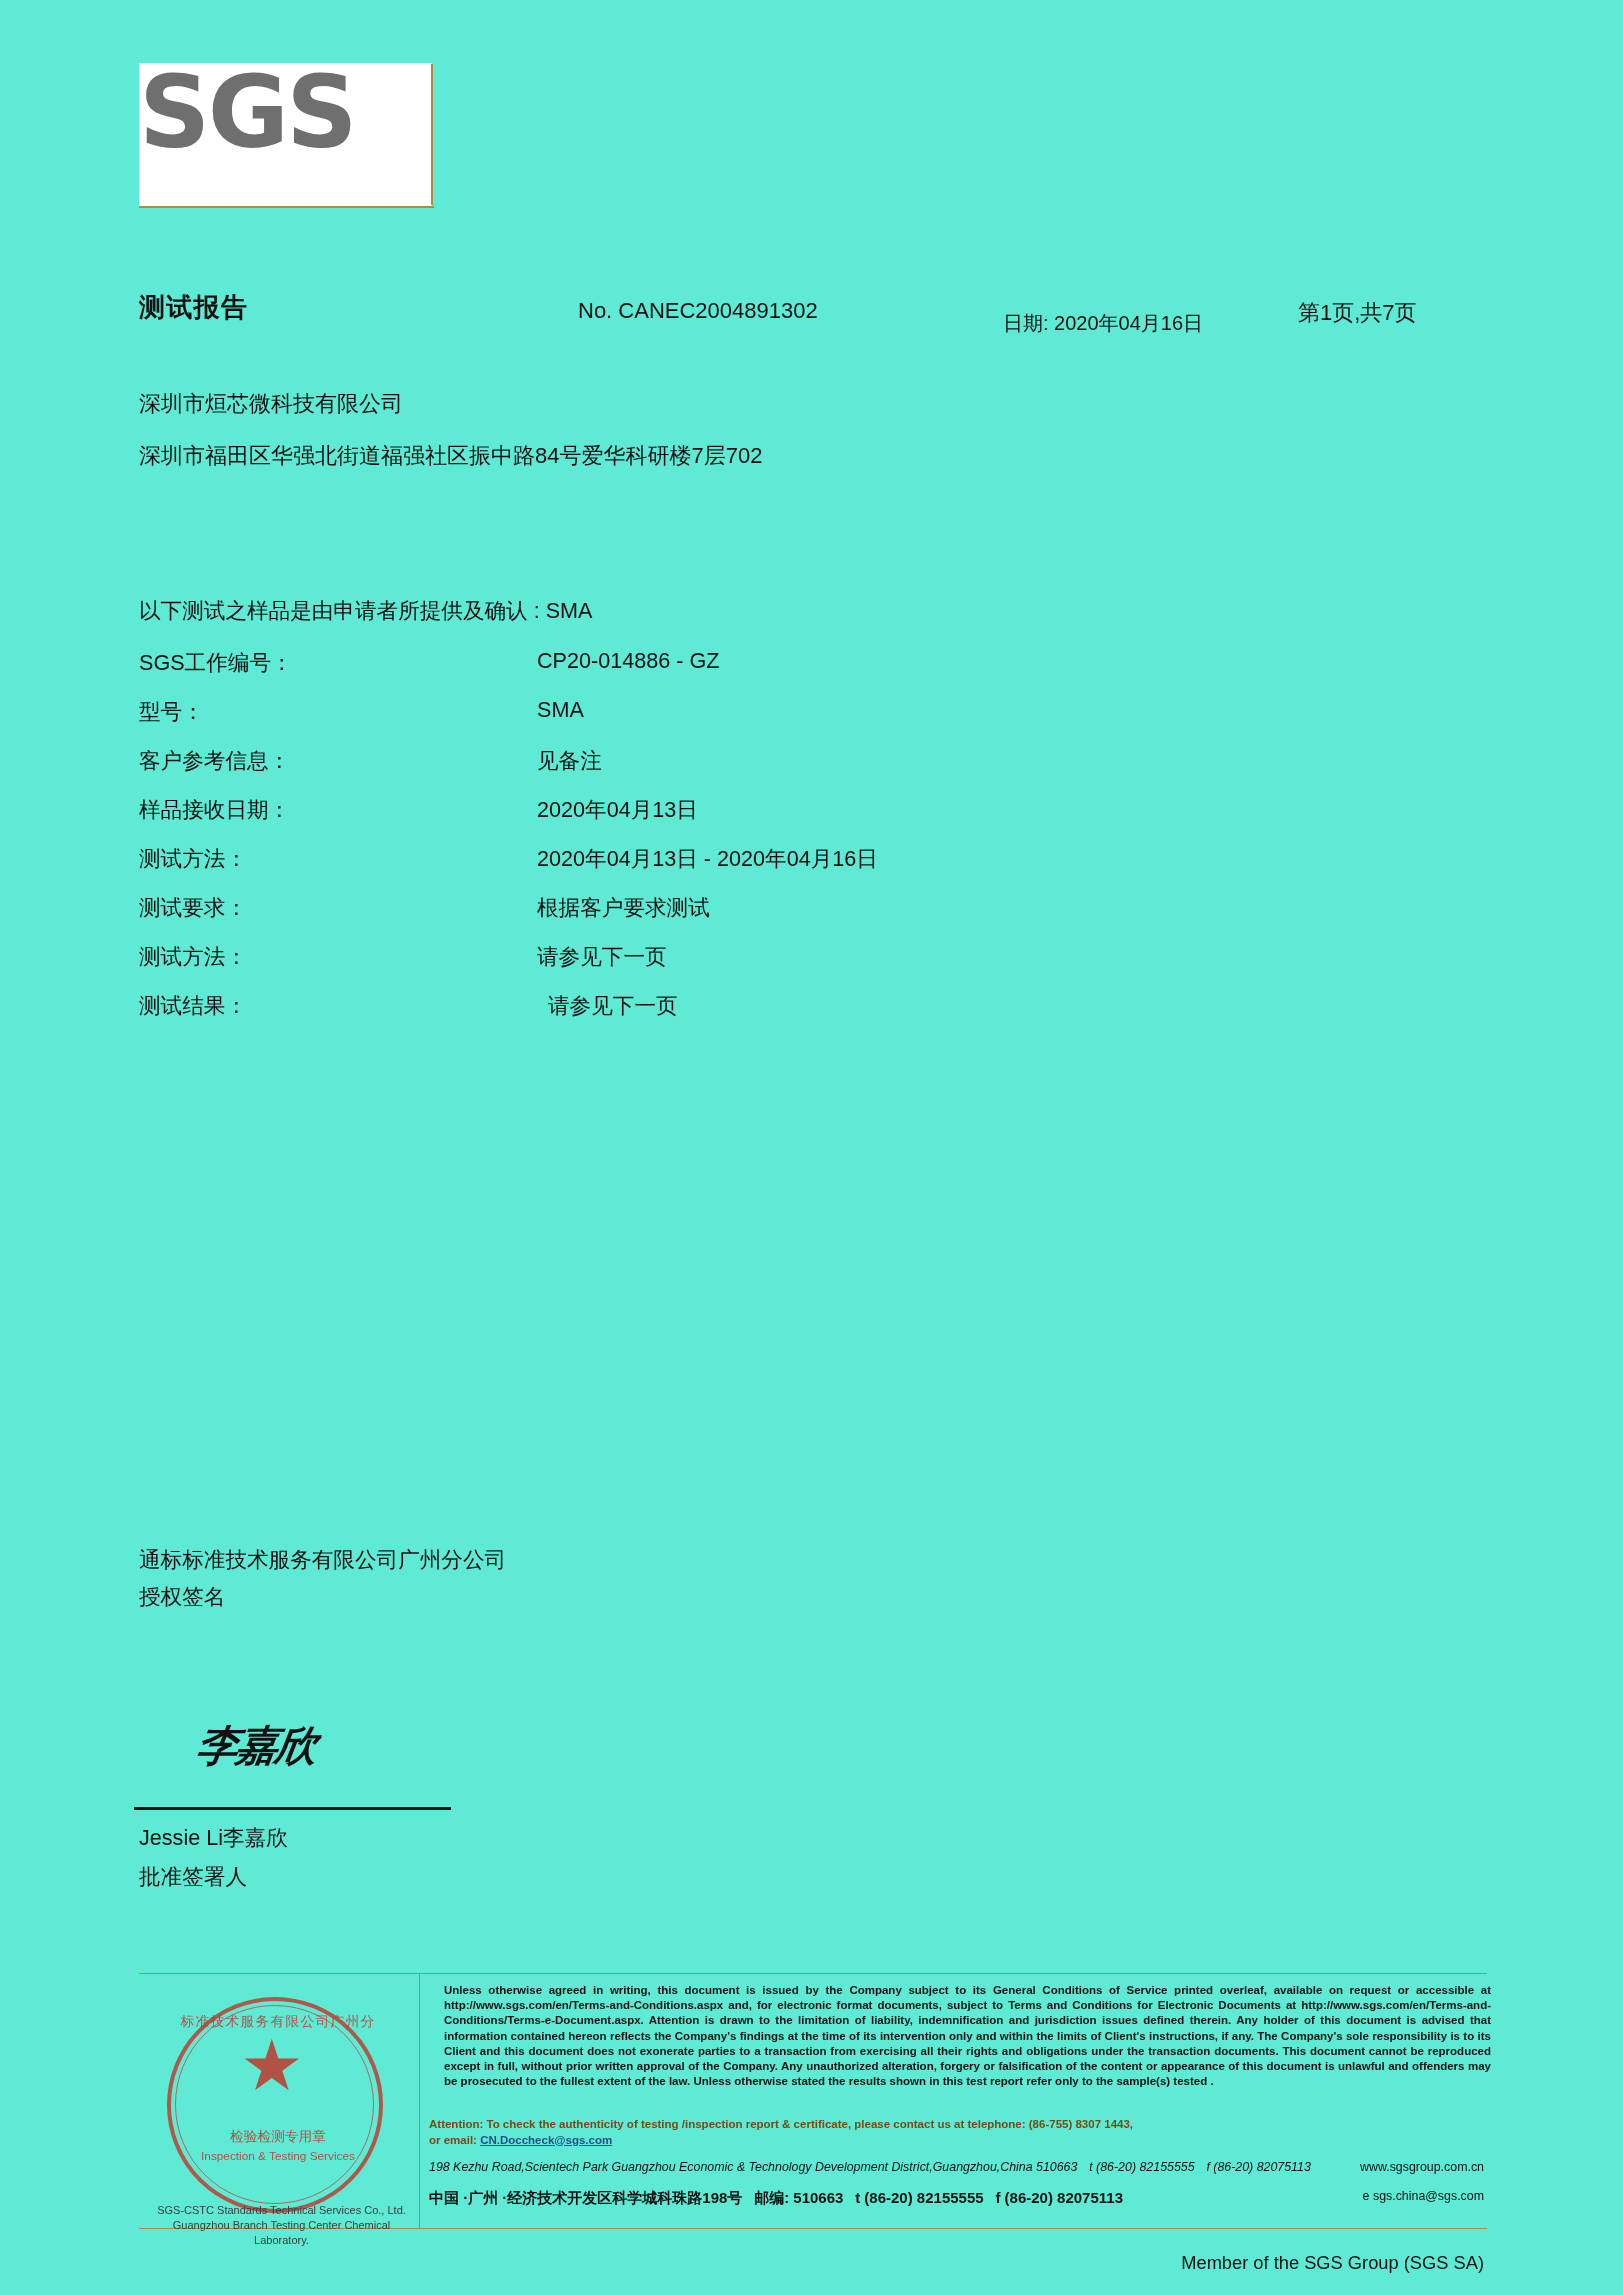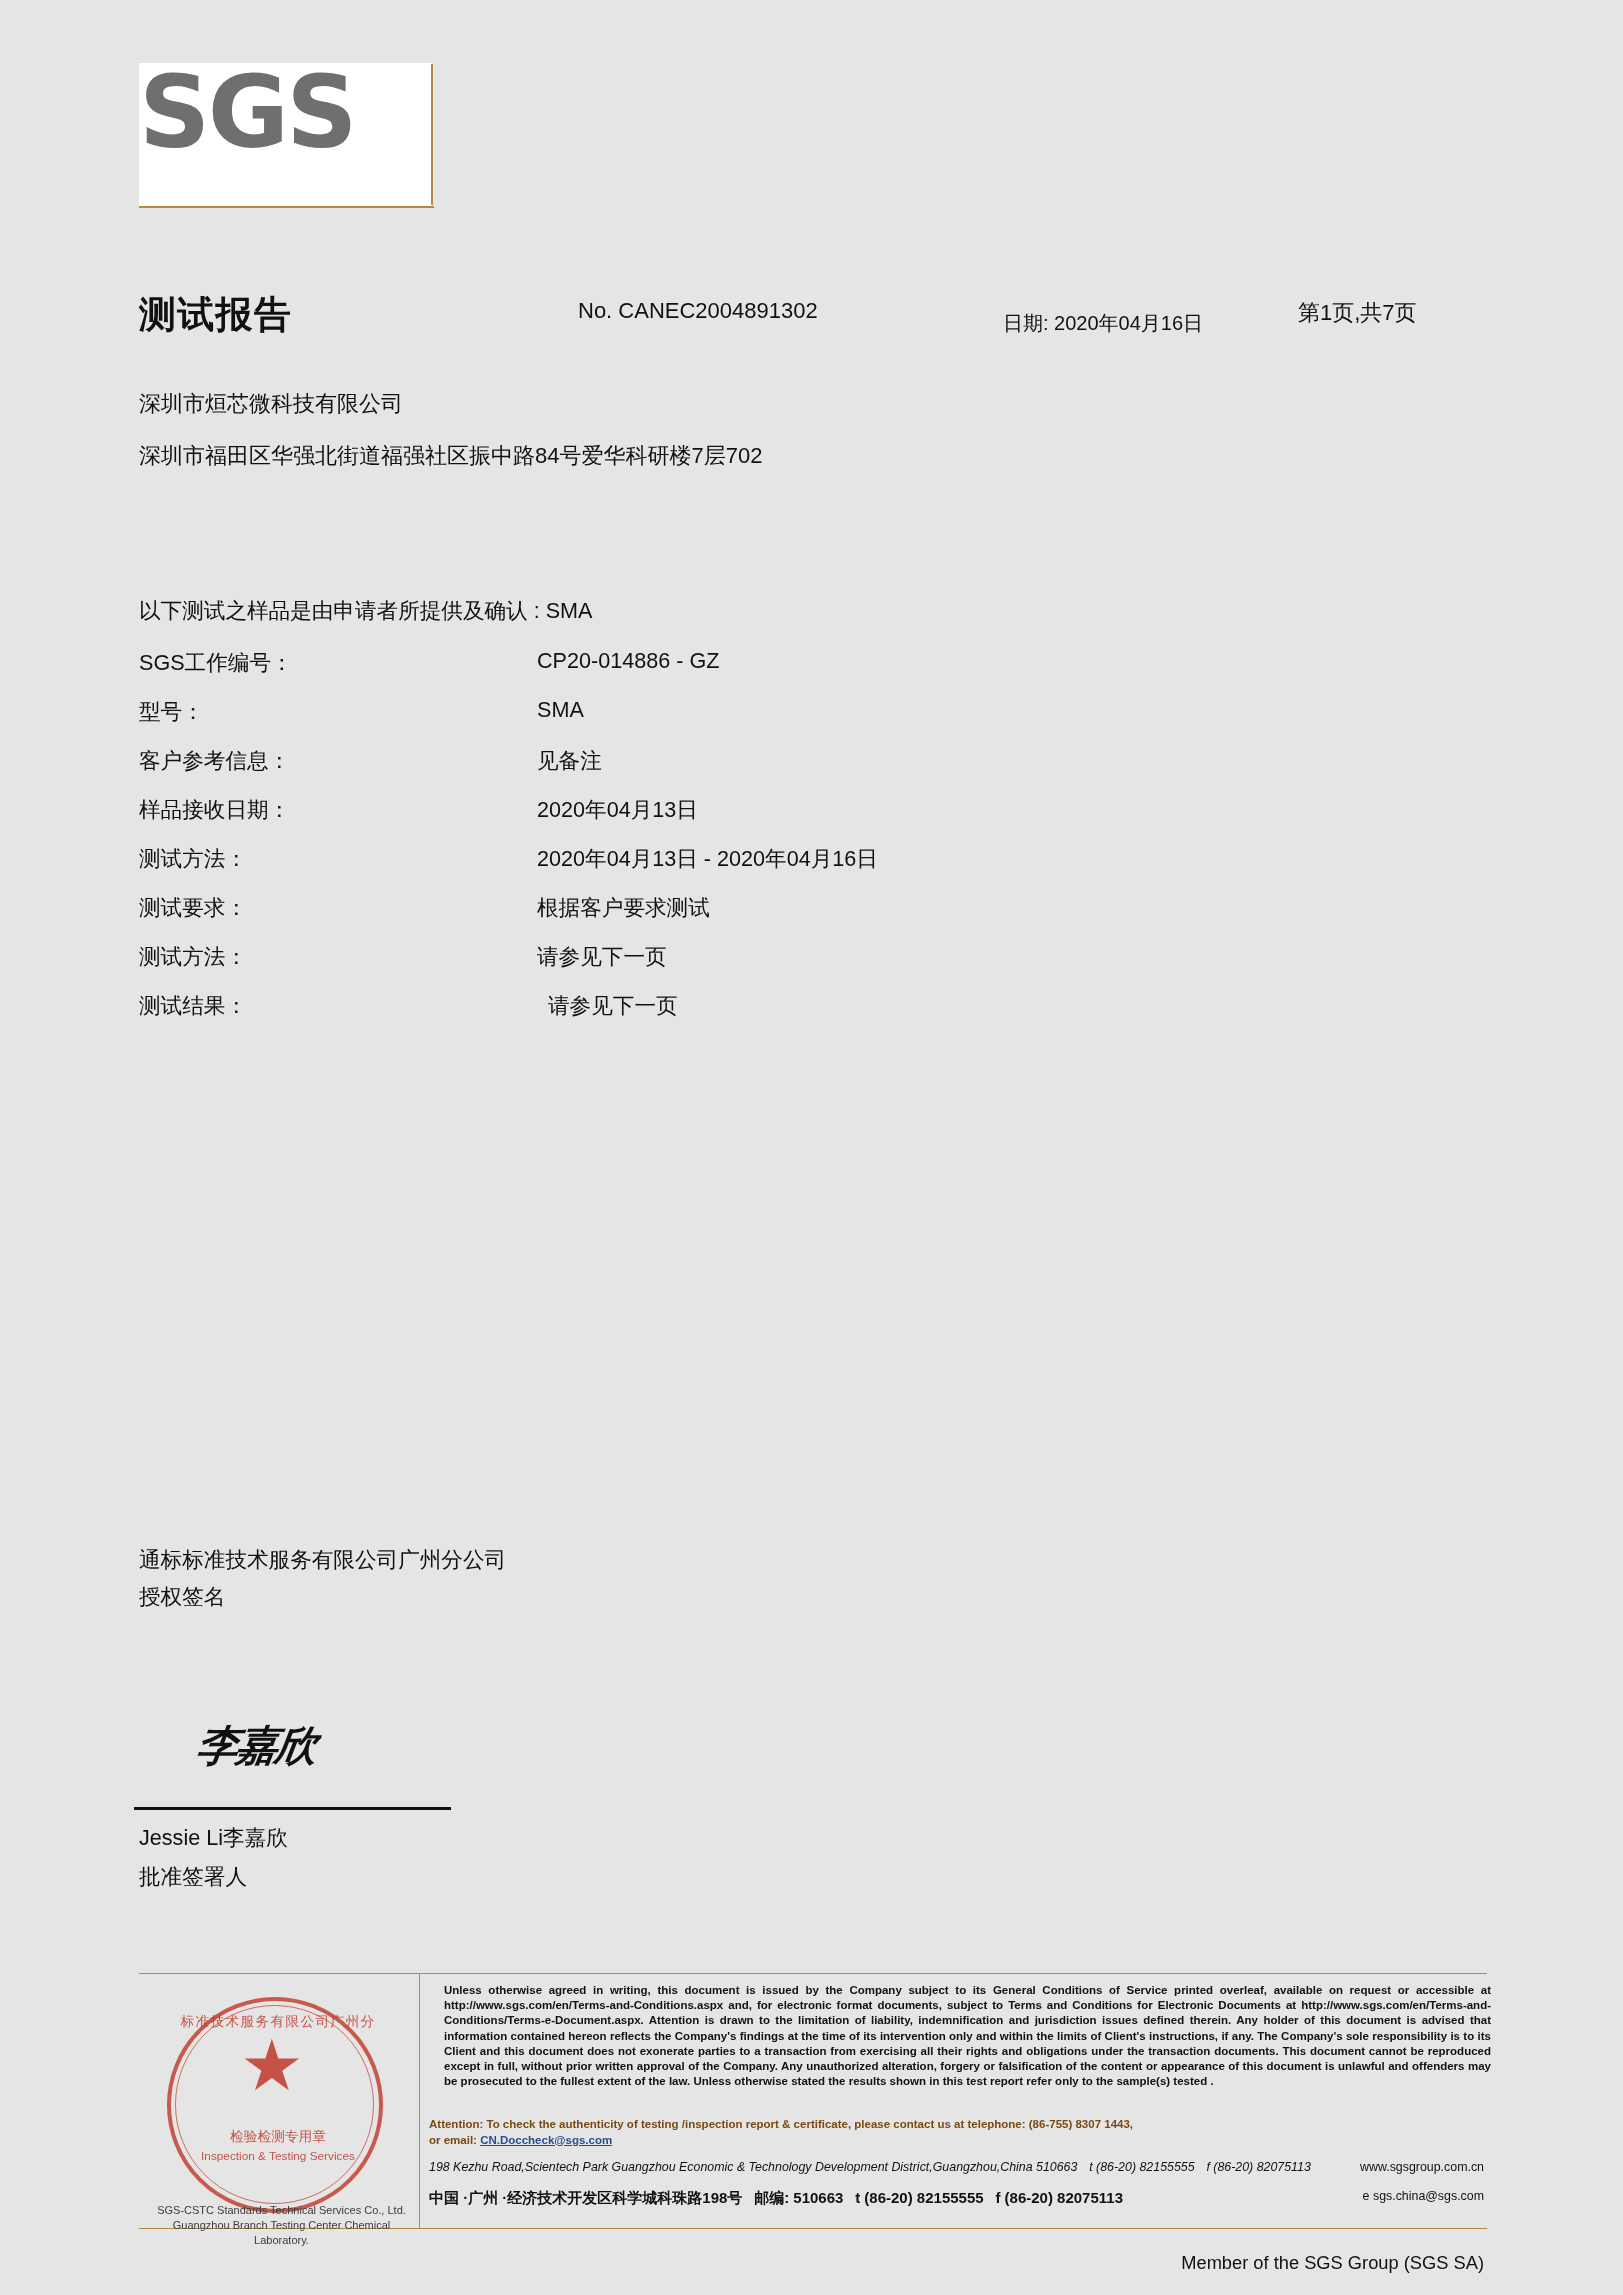--- a/index.html
+++ b/index.html
@@ -9,21 +9,21 @@
   }
   body {
     font-family: "Liberation Sans", "DejaVu Sans", sans-serif;
     color: #1a1a1a;
   }
   .page {
     position: relative;
     width: 1623px;
     height: 2295px;
     margin: 0 auto;
-    background: #e5e5e5;
+    background: #5eead4;
     overflow: hidden;
   }
 
   
   .logo-block {
     position: absolute;
     left: 139px;
     top: 63px;
     width: 327px;
     height: 164px;
@@ -70,21 +70,21 @@
     position: absolute;
     left: 139px;
     top: 298px;
     width: 1348px;
     height: 39px;
   }
   .doc-title {
     position: absolute;
     left: 0;
     top: -7.9px;
-    font-size: 37px;
+    font-size: 26px;
     font-weight: bold;
     letter-spacing: 1.3px;
     color: #111;
   }
   .doc-no {
     position: absolute;
     left: 439px;
     top: 0px;
     font-size: 22px;
     color: #111;

